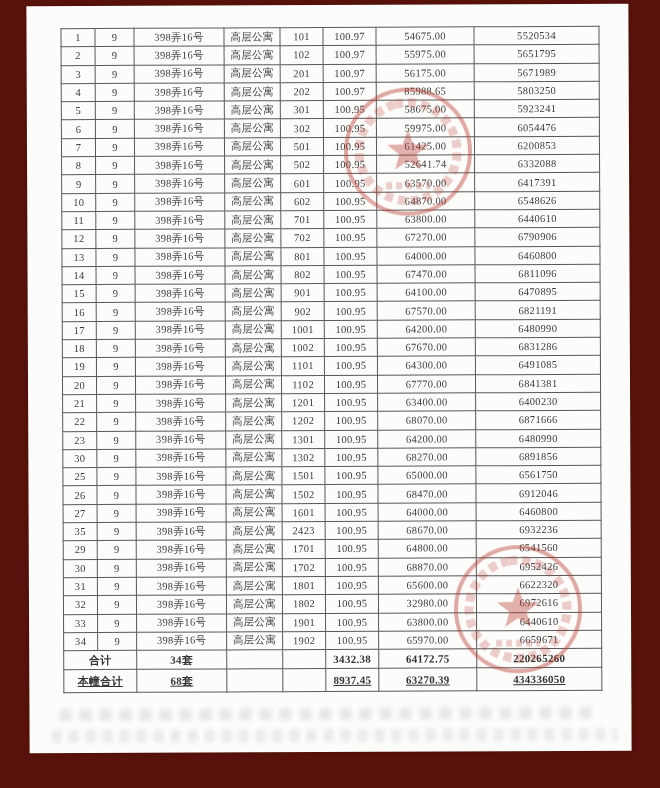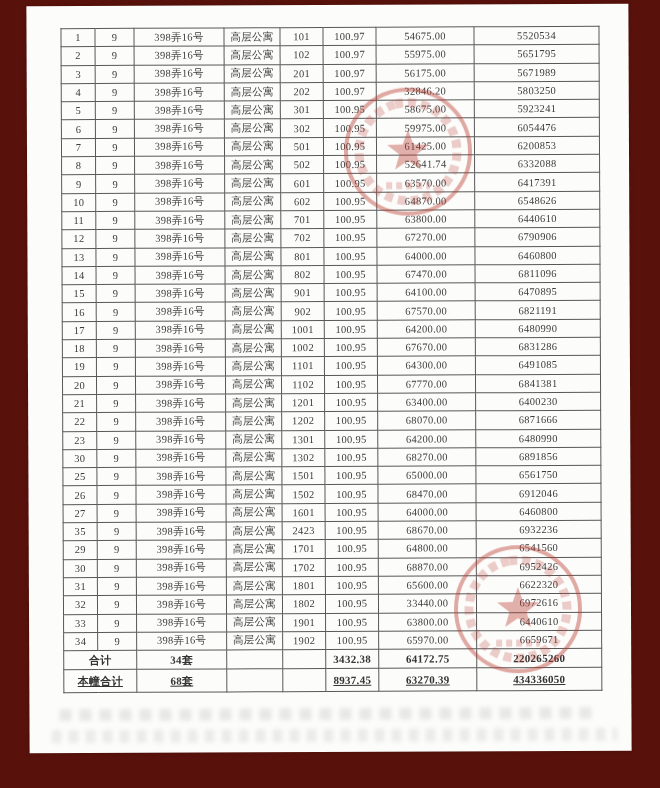--- a/index.html
+++ b/index.html
@@ -95,21 +95,21 @@
           <td>56175.00</td>
           <td>5671989</td>
         </tr>
         <tr>
           <td>4</td>
           <td>9</td>
           <td>398弄16号</td>
           <td>高层公寓</td>
           <td>202</td>
           <td>100.97</td>
-          <td>32846.20</td>
+          <td>85988.65</td>
           <td>5803250</td>
         </tr>
         <tr>
           <td>5</td>
           <td>9</td>
           <td>398弄16号</td>
           <td>高层公寓</td>
           <td>301</td>
           <td>100.95</td>
           <td>58675.00</td>
@@ -375,21 +375,21 @@
           <td>65600.00</td>
           <td>6622320</td>
         </tr>
         <tr>
           <td>32</td>
           <td>9</td>
           <td>398弄16号</td>
           <td>高层公寓</td>
           <td>1802</td>
           <td>100.95</td>
-          <td>33440.00</td>
+          <td>32980.00</td>
           <td>6972616</td>
         </tr>
         <tr>
           <td>33</td>
           <td>9</td>
           <td>398弄16号</td>
           <td>高层公寓</td>
           <td>1901</td>
           <td>100.95</td>
           <td>63800.00</td>

